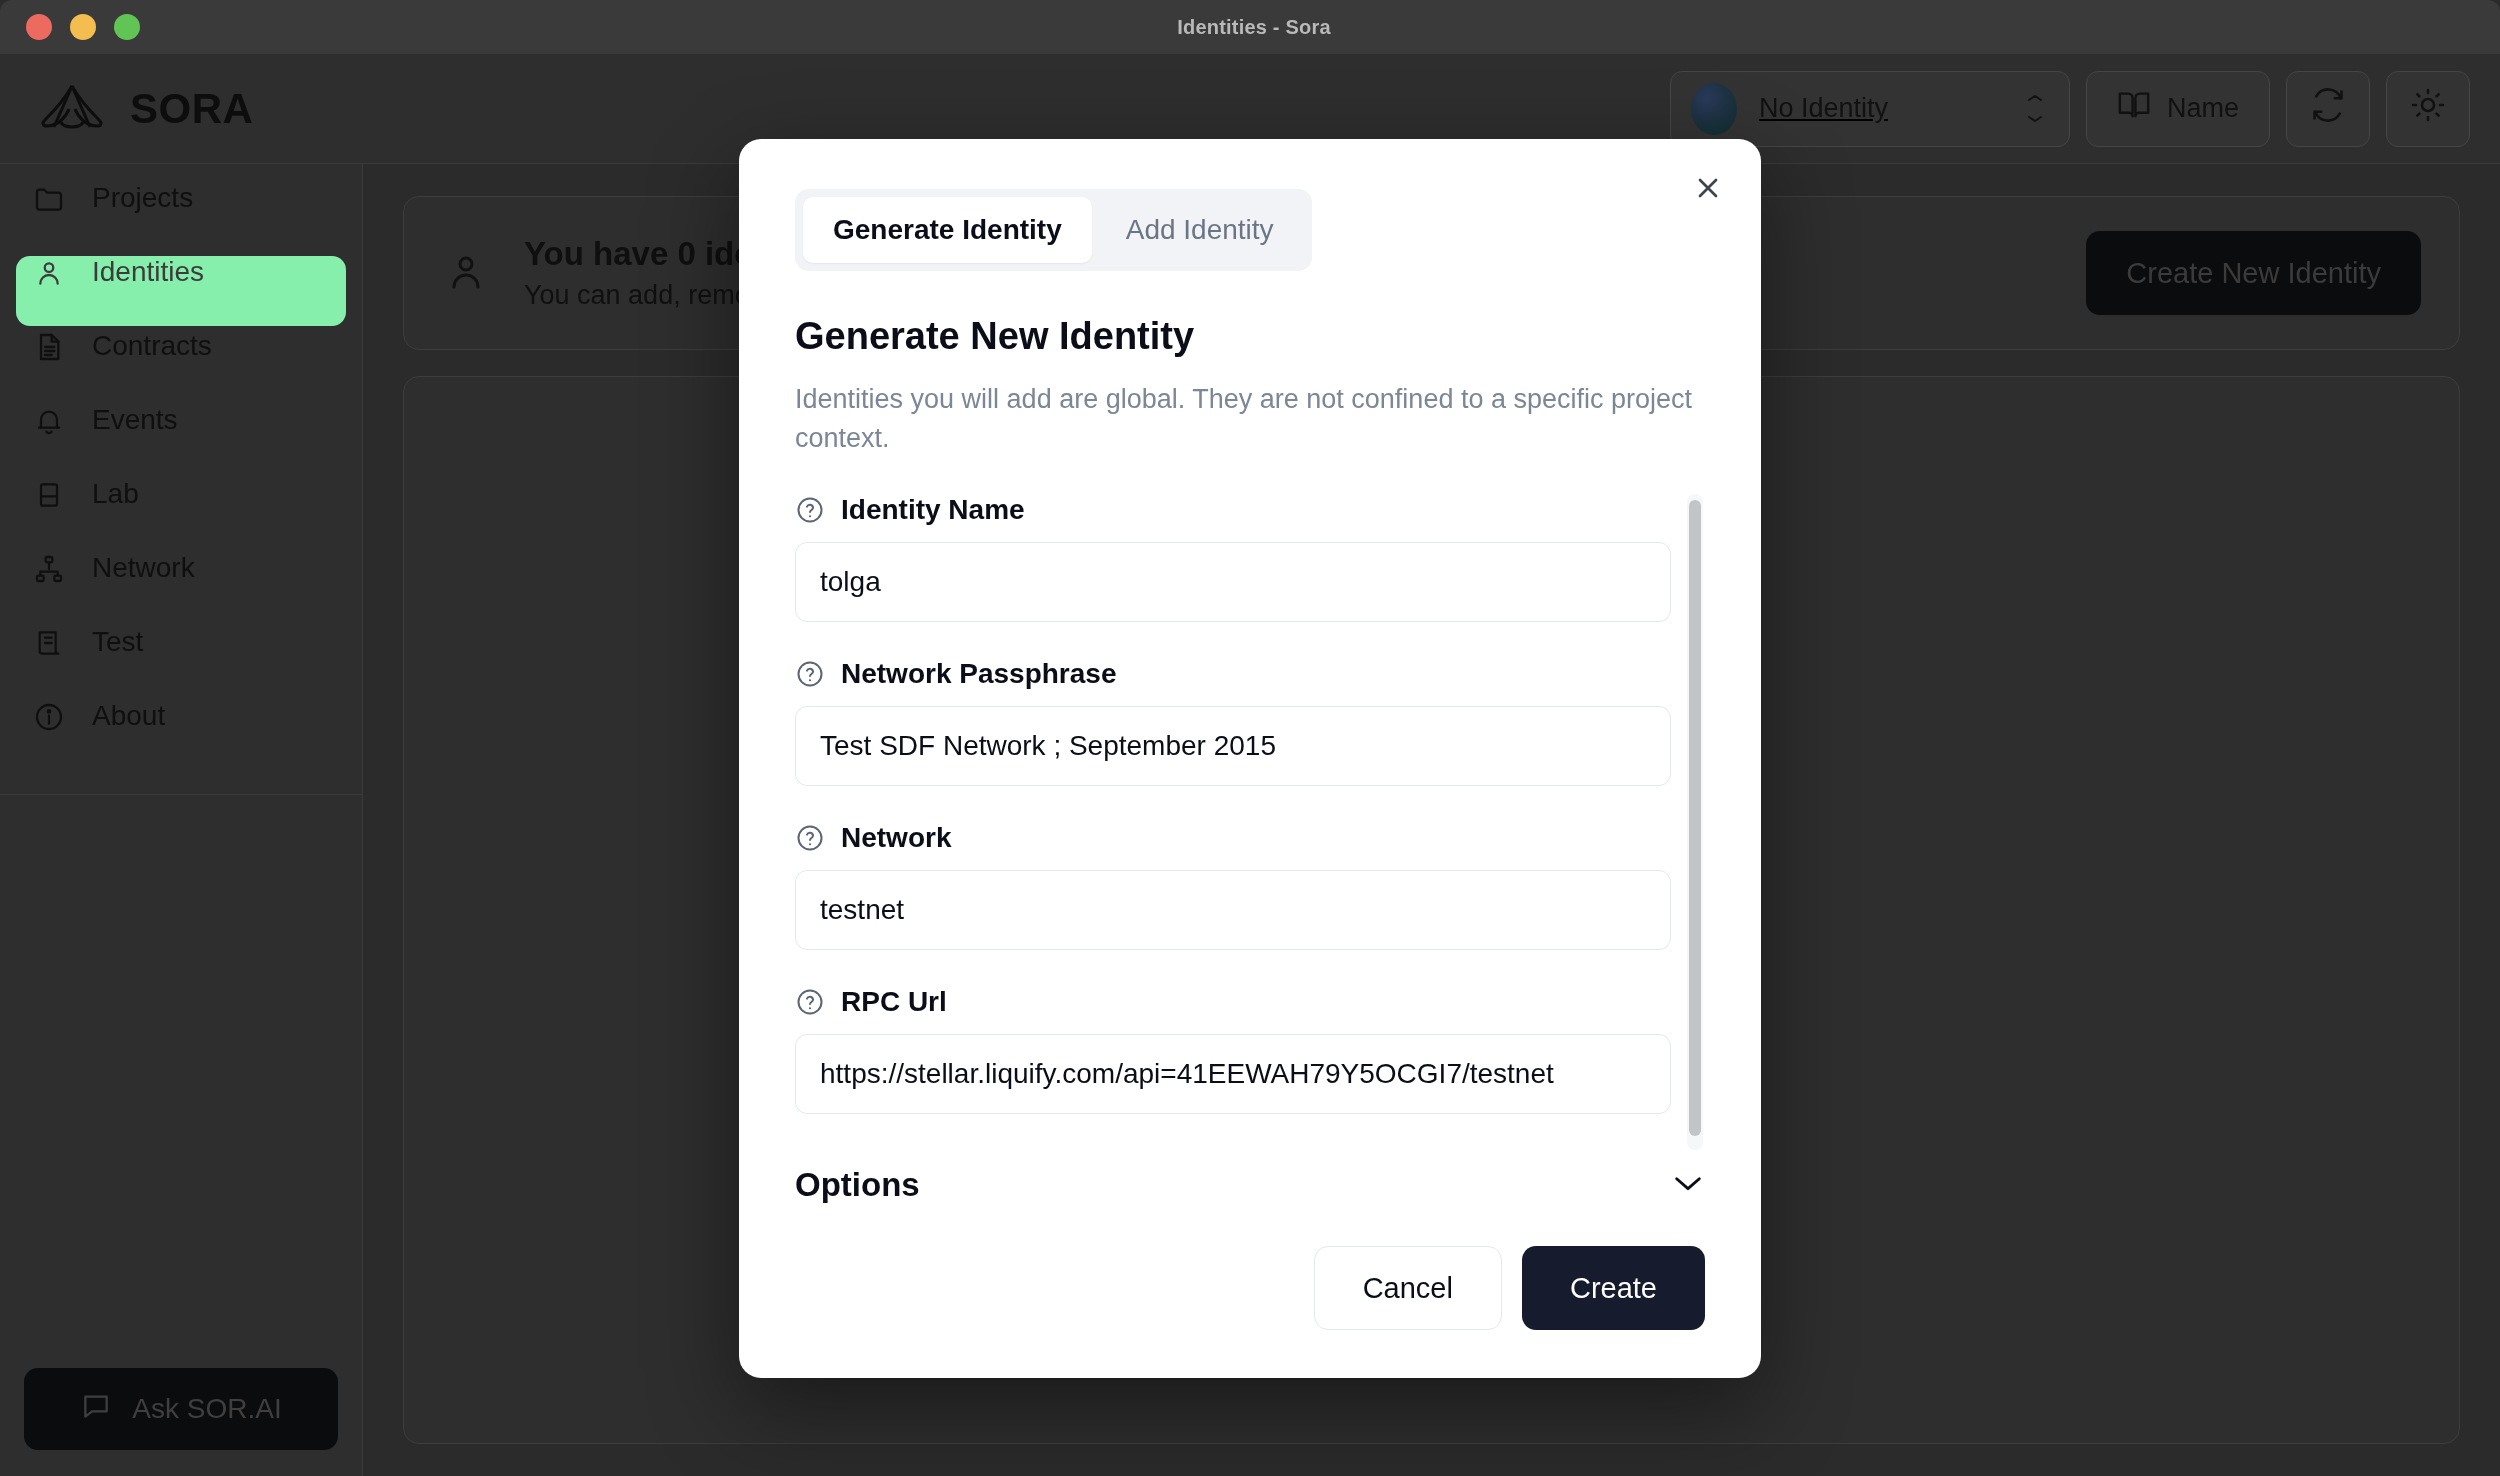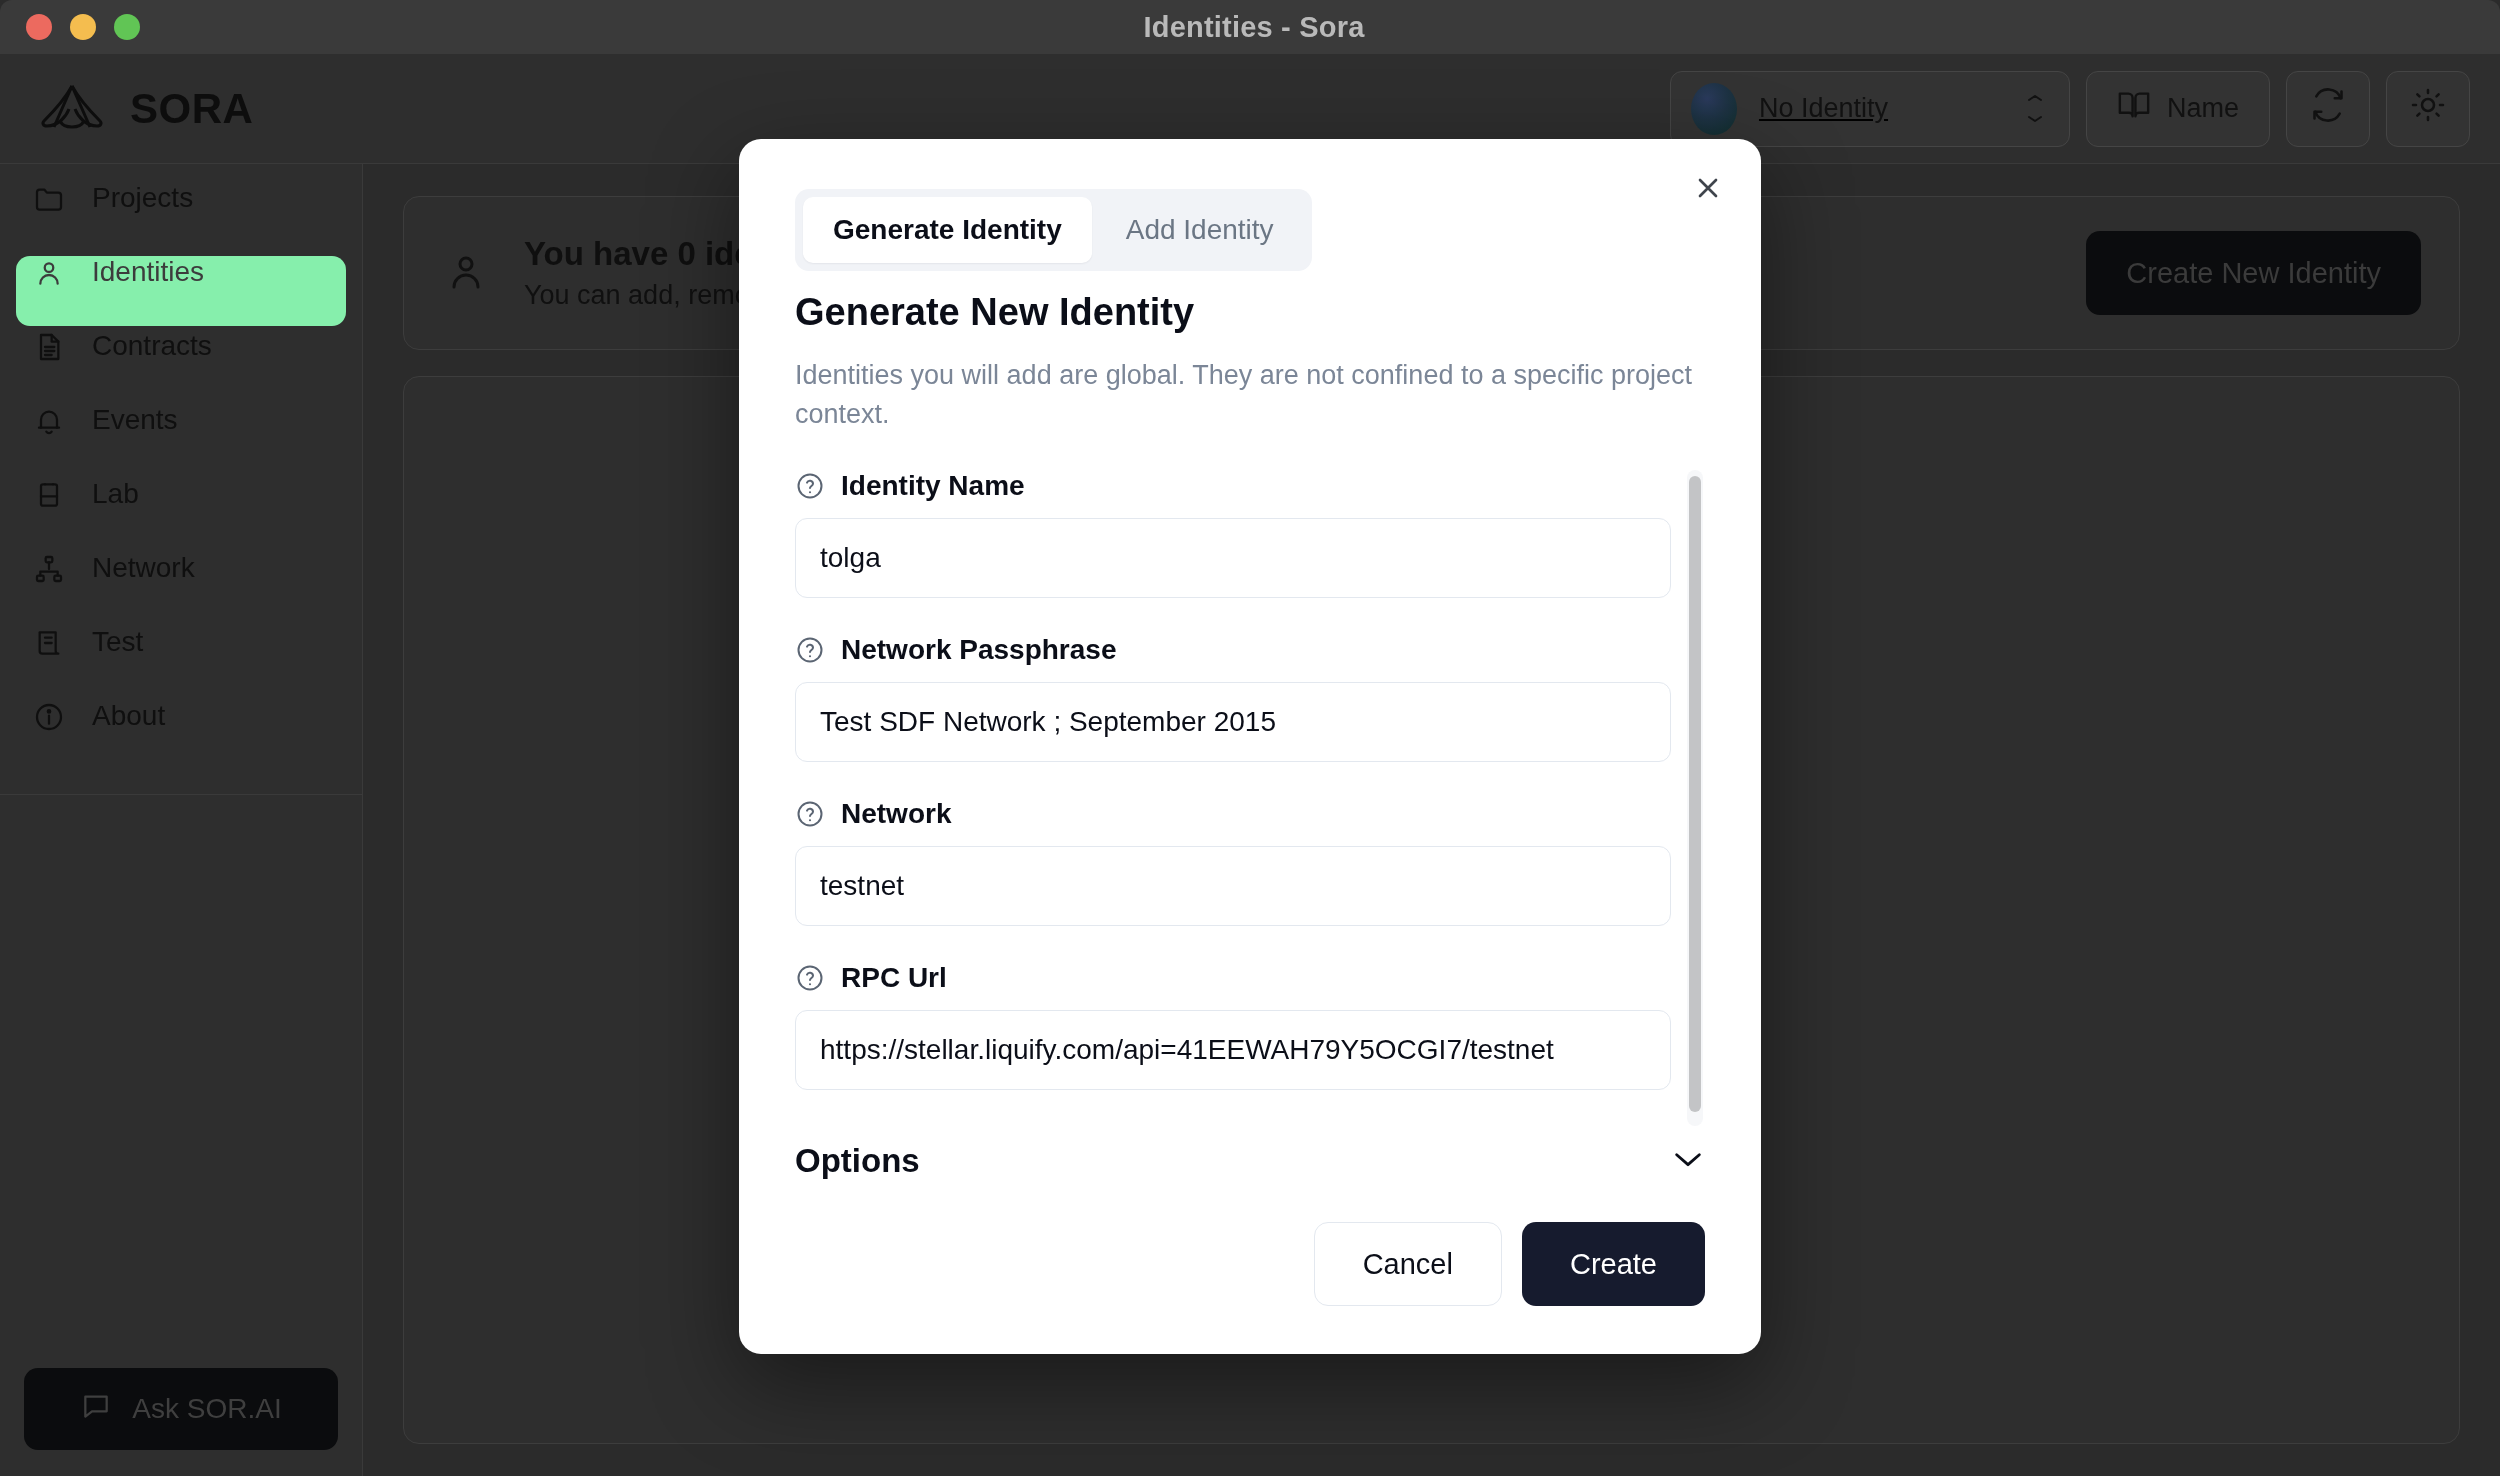--- a/index.html
+++ b/index.html
@@ -24,21 +24,21 @@
     display: flex; align-items: center;
     position: relative;
   }
   .traffic { display: flex; gap: 18px; padding-left: 26px; align-items: center; }
   .dot { width: 26px; height: 26px; border-radius: 50%; }
   .dot.red { background: #ec6a5f; }
   .dot.yellow { background: #f4bd4f; }
   .dot.green { background: #61c555; }
   .window-title {
     position: absolute; left: 8px; right: 0; text-align: center;
-    font-size: 29px; font-weight: 700; color: #b9b9b9;
+    font-size: 20px; font-weight: 700; color: #b9b9b9;
     letter-spacing: 0.2px;
     pointer-events: none;
   }
 
   
   .header {
     height: 110px; flex: 0 0 110px;
     background: #2e2e2e;
     display: flex; align-items: center; justify-content: space-between;
     padding: 0 30px 0 28px;
@@ -141,21 +141,21 @@
   }
   .modal-close {
     position: absolute; top: 26px; right: 30px;
     width: 46px; height: 46px; display: flex; align-items: center; justify-content: center;
     color: #3f444c; cursor: pointer;
   }
   .modal-inner { padding: 50px 56px 0 56px; }
 
   .tabs {
     display: inline-flex; background: #f1f3f7; border-radius: 14px; padding: 8px;
-    gap: 4px; margin-bottom: 20px;
+    gap: 4px; margin-bottom: 44px;
   }
   .tab {
     font-size: 28px; padding: 17px 30px; border-radius: 10px;
     color: #6b7684; cursor: pointer; white-space: nowrap;
   }
   .tab.active { background: #ffffff; color: #0b0e18; font-weight: 700; box-shadow: 0 1px 2px rgba(16,24,40,0.06); }
 
   .modal-title { font-size: 38px; font-weight: 700; color: #0b0e18; margin-bottom: 22px; }
   .modal-desc { font-size: 27px; line-height: 1.45; color: #7b8697; margin-bottom: 36px; max-width: 900px; }
 

